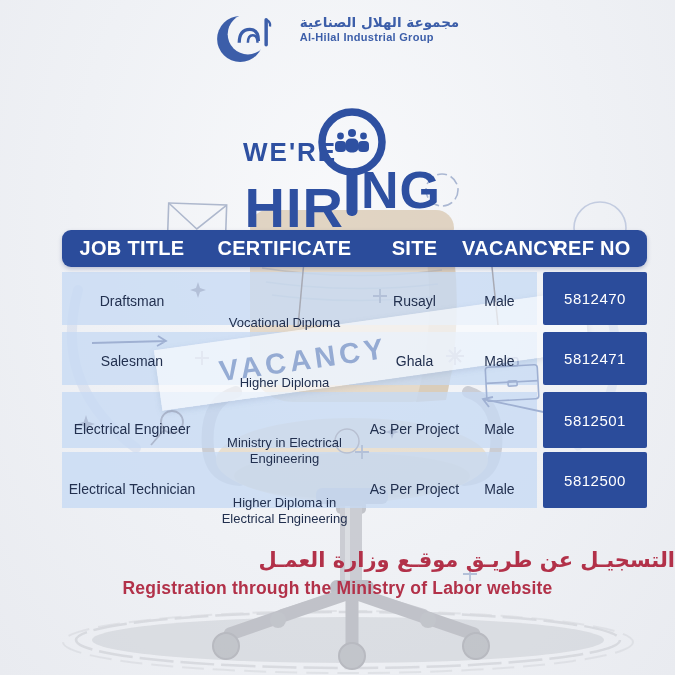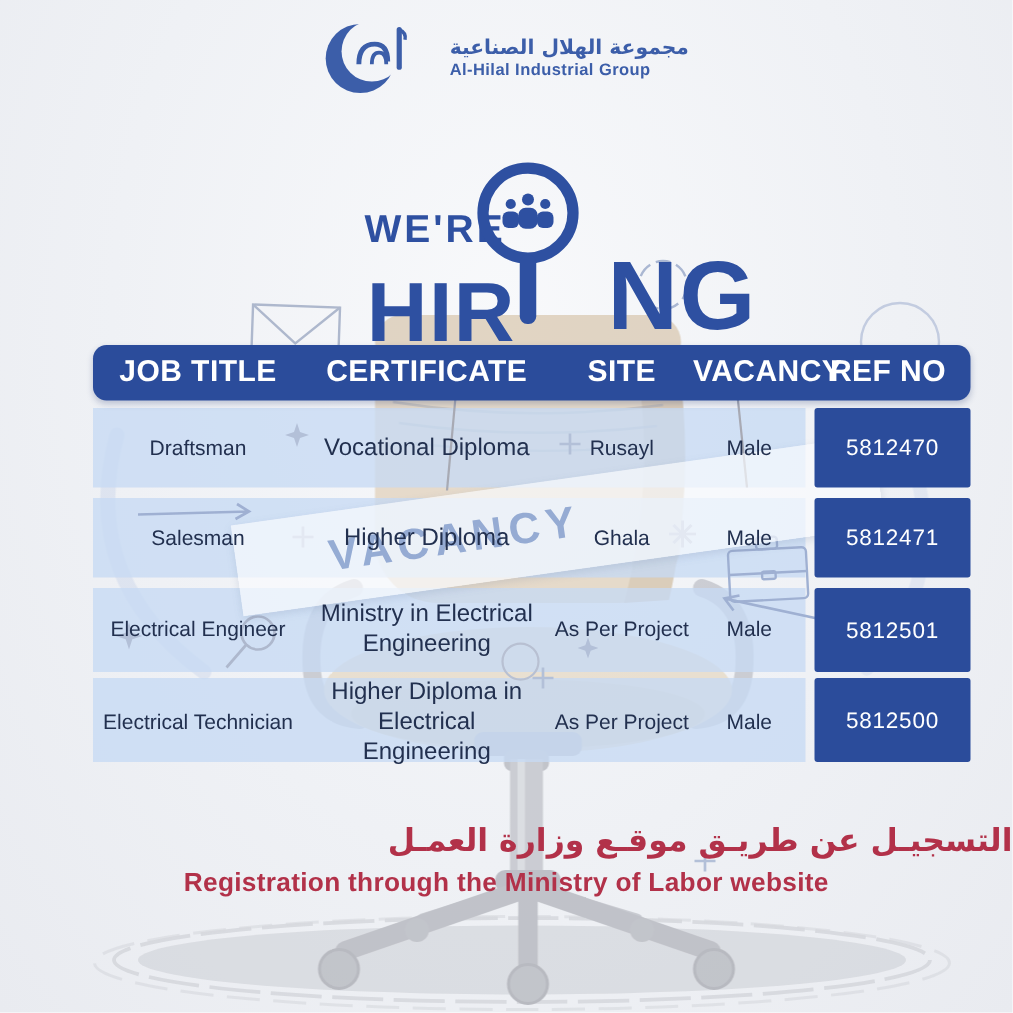--- a/index.html
+++ b/index.html
@@ -5,44 +5,44 @@
   html,body{margin:0;padding:0;}
   body{font-family:"Liberation Sans","DejaVu Sans",sans-serif;}
   #poster{
     position:relative;width:675px;height:675px;overflow:hidden;
     background:radial-gradient(ellipse at 50% 32%, #f8f9fb 0%, #eff1f5 55%, #e9ebf0 100%);
   }
   svg{display:block;}
   .abs{position:absolute;}
 
   
-  #logo{left:0;right:0;top:14px;display:flex;justify-content:center;align-items:center;gap:26px;z-index:5;}
+  #logo{left:0;right:0;top:14px;display:flex;justify-content:center;gap:26px;z-index:5;}
   #logo .names{display:flex;flex-direction:column;line-height:1.25;}
   .logo-ar{font-family:"DejaVu Sans",sans-serif;font-weight:bold;font-size:13.5px;color:#3c5ea9;direction:rtl;}
   .logo-en{font-weight:bold;font-size:11px;color:#3c5ea9;letter-spacing:.3px;}
 
   
   .were{left:243px;top:137px;font-size:26px;font-weight:700;color:#2e50a1;letter-spacing:2px;z-index:5;}
   .hir{right:331px;top:180px;font-size:56px;line-height:1;font-weight:800;color:#2e50a1;letter-spacing:1px;z-index:5;}
-  .ng{left:361px;top:164px;font-size:65px;line-height:1;font-weight:800;color:#2e50a1;letter-spacing:1px;z-index:5;margin-left:44px;}
+  .ng{left:361px;top:164px;font-size:52px;line-height:1;font-weight:800;color:#2e50a1;letter-spacing:1px;z-index:5;}
   #magnifier{left:297px;top:106px;z-index:6;}
 
   
   #chair-layer{left:0;top:0;z-index:0;pointer-events:none;}
   #doodle-layer{left:0;top:0;z-index:2;pointer-events:none;}
 
   
   .thead{left:62px;top:230px;width:585px;height:37px;background:#2b4c9b;border-radius:9px;
     display:grid;grid-template-columns:140px 165px 95px 75px 110px;align-items:center;z-index:4;
     color:#fff;font-weight:700;font-size:20px;text-align:center;letter-spacing:.3px;
     box-shadow:0 2px 4px rgba(30,50,110,.25);}
   .rowbg{left:62px;width:475px;background:rgba(198,218,244,.78);z-index:1;}
   .rowtx{left:62px;width:475px;display:grid;grid-template-columns:140px 165px 95px 75px;
     align-items:center;text-align:center;z-index:4;color:#22304f;font-size:14px;line-height:1.25;}
-  .rowtx .cert{font-size:16px;padding:0 6px;}
+  .rowtx .cert{font-size:13px;padding:0 6px;margin-top:43px;}
   .refblock{left:543px;width:104px;background:#2b4c9b;z-index:4;display:flex;align-items:center;justify-content:center;
     color:#fff;font-size:15px;letter-spacing:.5px;border-radius:2px;text-align:right;}
   .r1{top:272px;height:53px;} .r2{top:332px;height:53px;} .r3{top:392px;height:56px;} .r4{top:452px;height:56px;}
 
   
   #vacancy{left:156px;top:320px;width:432px;height:61px;background:rgba(249,251,254,.68);
     transform:rotate(-8deg);z-index:3;box-shadow:0 2px 6px rgba(90,110,150,.18);
     display:flex;align-items:center;}
   #vacancy span{margin-left:62px;font-size:29px;font-weight:800;letter-spacing:4px;color:rgba(96,128,188,.62);}
 

